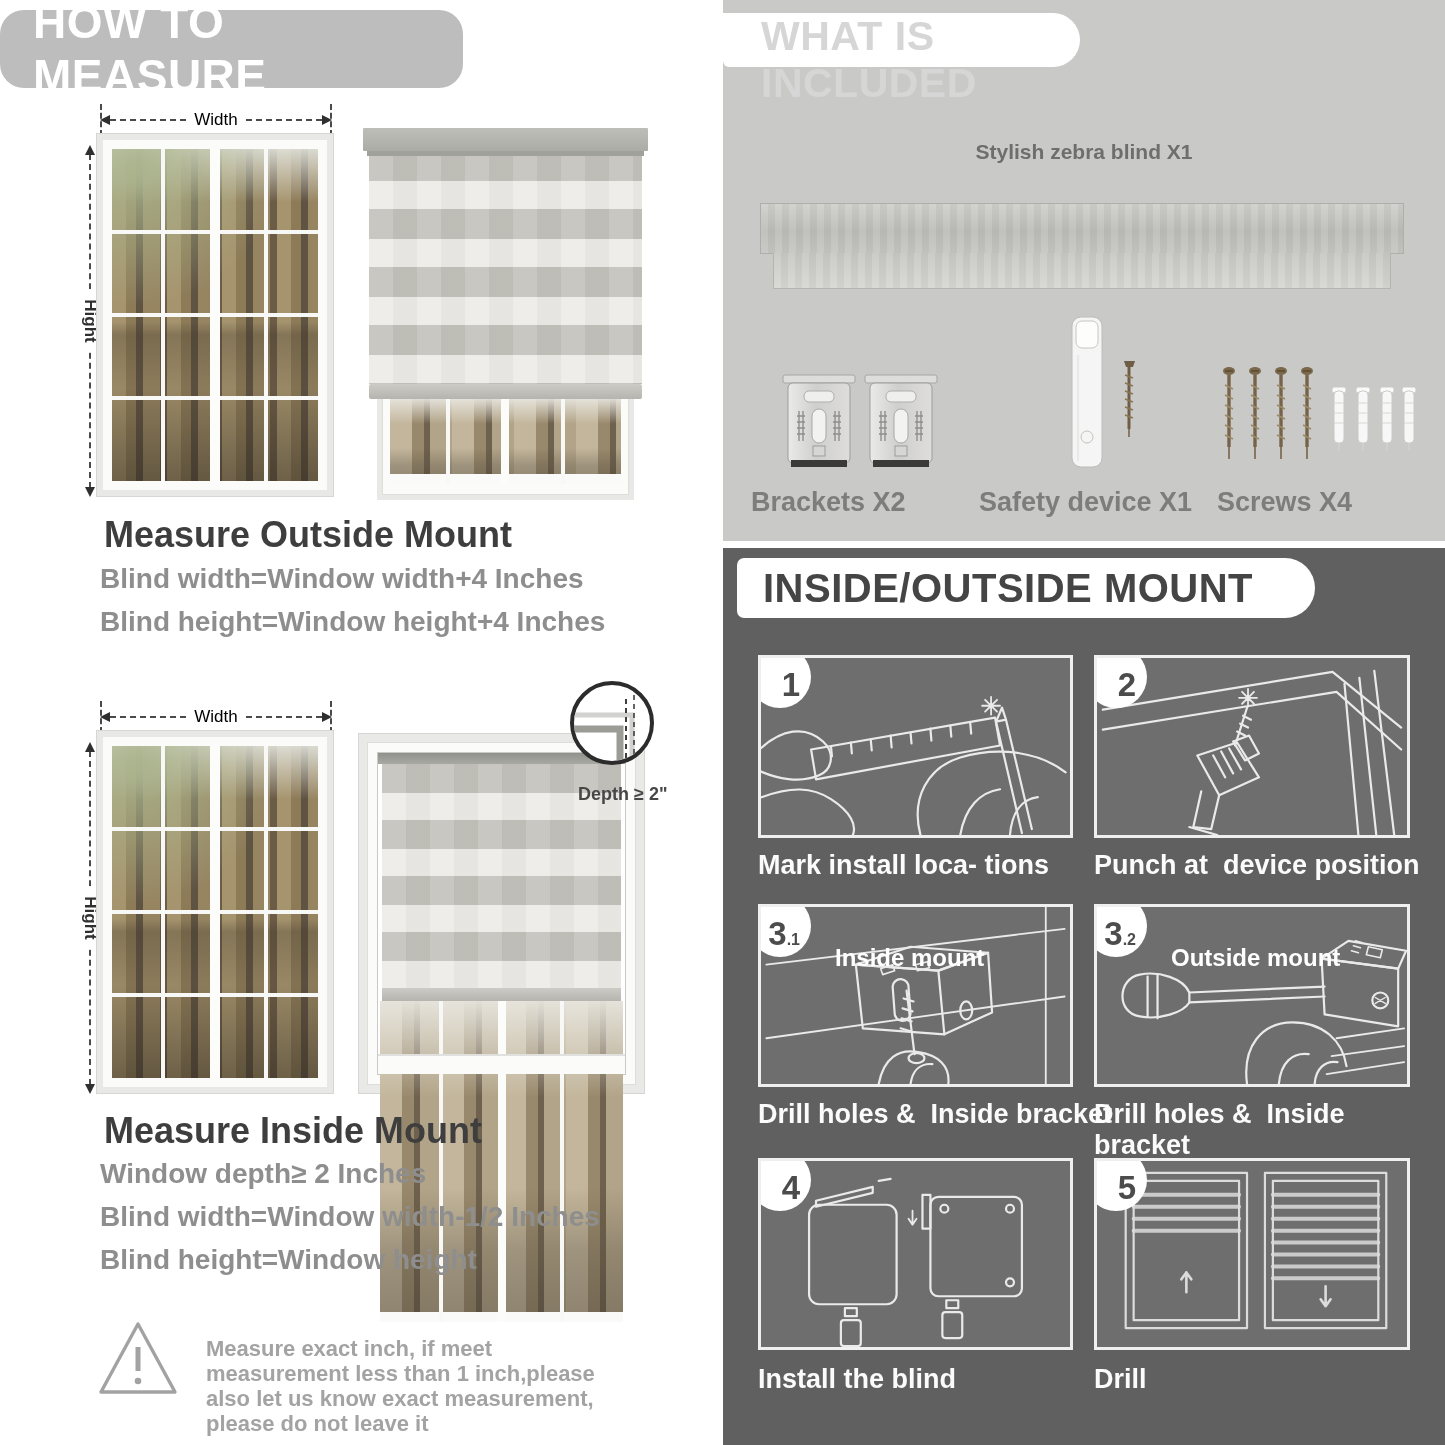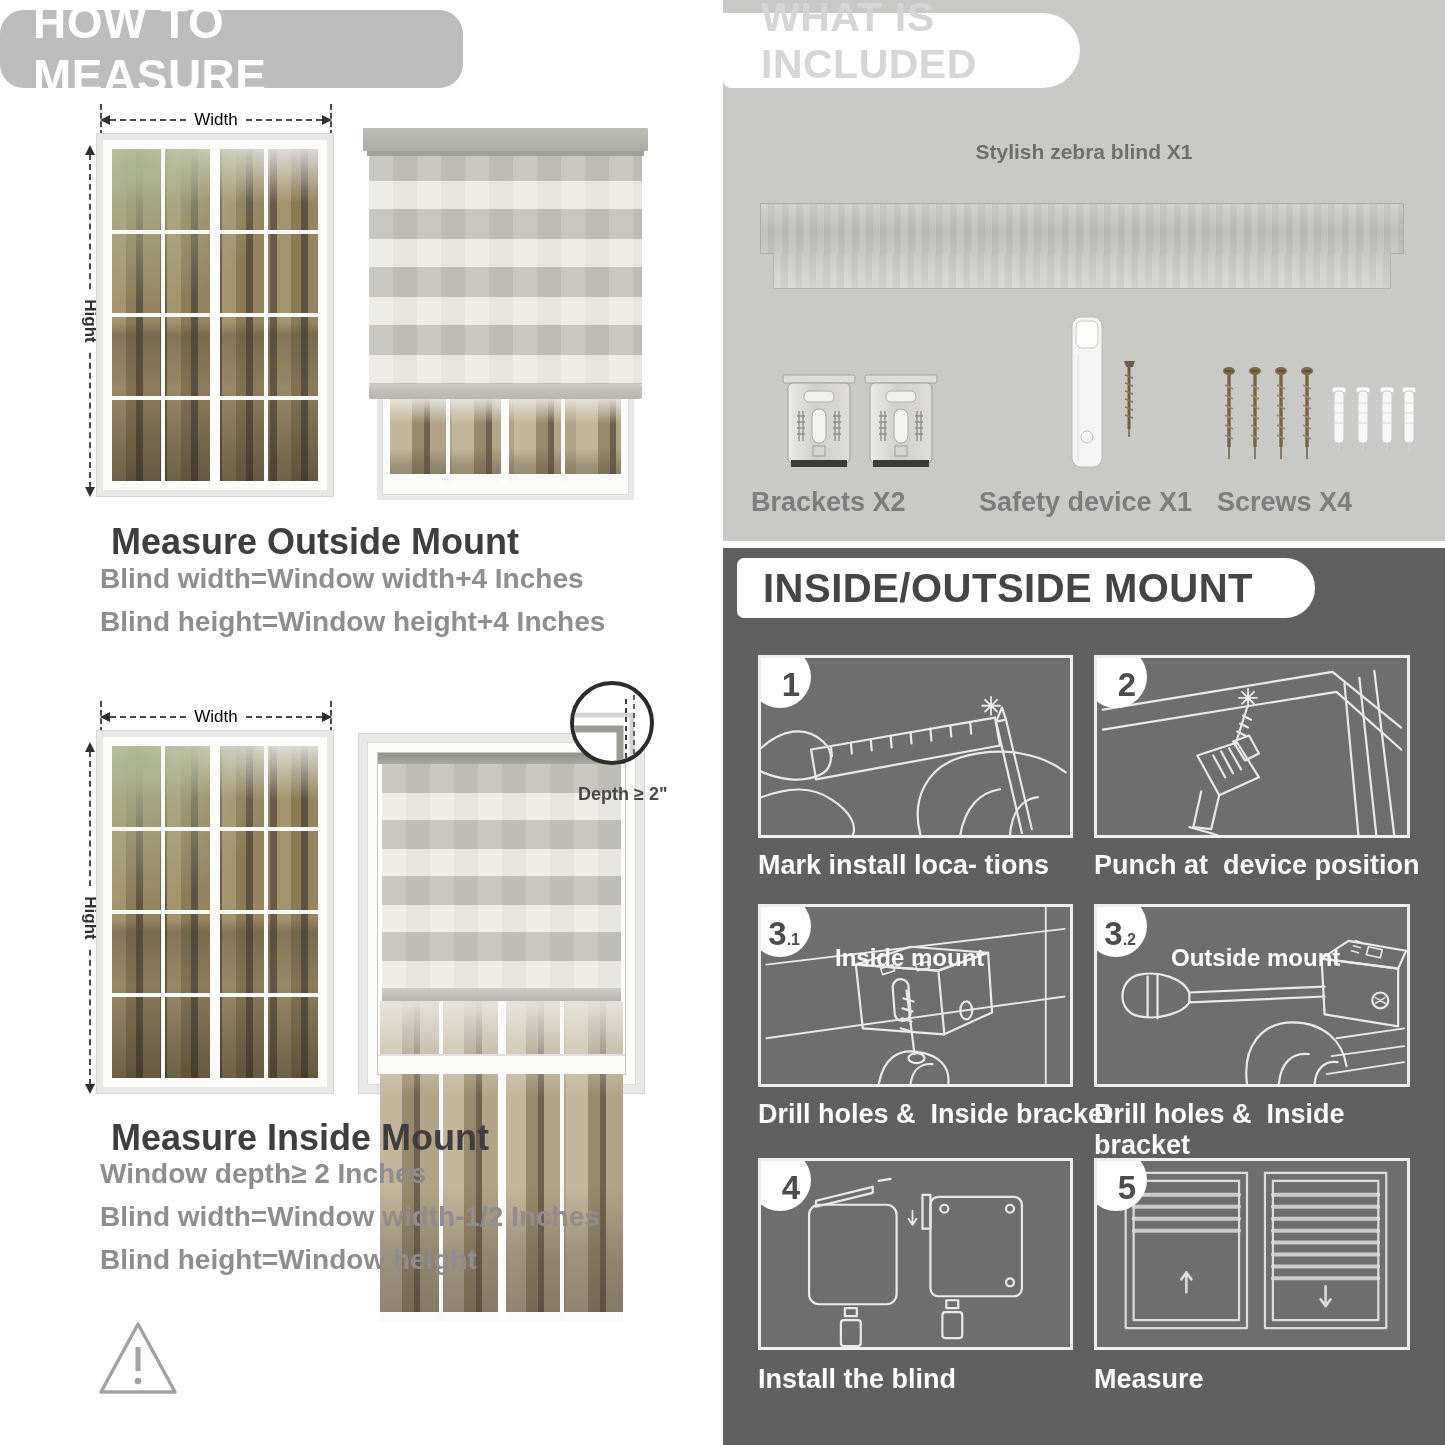--- a/index.html
+++ b/index.html
@@ -80,31 +80,31 @@
   .in-rail{position:absolute;left:4px;right:4px;top:235px;height:13px;background:linear-gradient(180deg,#cccbc6,#b5b4af);}
   .in-glass{position:absolute;left:2px;right:2px;top:248px;bottom:18px;}
   .in-sill{position:absolute;left:0;right:0;bottom:0;height:18px;background:#fbfbfa;border-top:2px solid #e0e0de;}
 
   
   .magnifier{position:absolute;left:570px;top:681px;width:76px;height:76px;border-radius:50%;
      border:4px solid #2c2c2c;background:#fff;overflow:hidden;z-index:6;}
   .depth-label{position:absolute;left:578px;top:784px;width:140px;font-size:18px;font-weight:bold;color:#474747;}
 
   
-  .h2{position:absolute;left:100px;margin:11px;font-size:36px;font-weight:bold;color:#3e3e3e;white-space:nowrap;}
+  .h2{position:absolute;left:100px;margin:4px;font-size:36px;font-weight:bold;color:#3e3e3e;white-space:nowrap;}
   .spec{position:absolute;left:100px;margin:0;font-size:28px;font-weight:bold;color:#8e8e8e;white-space:nowrap;}
 
   
   .warning{position:absolute;left:96px;top:1314px;width:540px;display:flex;gap:26px;align-items:flex-start;}
   .warn-text{font-size:22px;font-weight:600;color:#a3a3a3;line-height:25px;width:428px;white-space:pre-wrap;}
 
   
   .gray-top{position:absolute;left:0;top:0;width:722px;height:541px;background:#c9c9c7;}
-  .hdr-right{position:absolute;left:0;top:13px;width:357px;height:75px;background:#fff;
-     border-radius:0 44px 44px 10px;display:flex;align-items:flex-end;padding-left:38px;box-sizing:border-box;}
+  .hdr-right{position:absolute;left:0;top:13px;width:357px;height:54px;background:#fff;
+     border-radius:0 44px 44px 10px;display:flex;align-items:flex-start;padding-left:38px;box-sizing:border-box;}
   .hdr-right span{font-size:41px;font-weight:bold;color:#d6d6d6;letter-spacing:.5px;}
   .blind-x1{position:absolute;left:0;top:140px;width:100%;text-align:center;font-size:21px;font-weight:bold;color:#6e6e6e;}
   .rail1{position:absolute;left:37px;top:203px;width:642px;height:49px;border:1px solid #aeaeaa;
      background-image:repeating-linear-gradient(90deg, rgba(255,255,255,.06) 0 7px, rgba(0,0,0,.03) 7px 14px),
        linear-gradient(180deg,#cfcfcb 0%,#bdbdb9 55%,#c6c6c2 100%);}
   .rail2{position:absolute;left:50px;top:253px;width:616px;height:35px;border:1px solid #b4b4b0;border-top:none;
      background-image:repeating-linear-gradient(90deg, rgba(255,255,255,.06) 0 7px, rgba(0,0,0,.03) 7px 14px),
        linear-gradient(180deg,#c8c8c4,#d7d7d3);}
   .kit{position:absolute;left:28px;top:333px;width:666px;display:flex;justify-content:space-between;}
   .kit-col{display:flex;flex-direction:column;}
@@ -234,20 +234,21 @@
     <p class="spec" style="top:1158px">Window depth≥ 2 Inches</p>
     <p class="spec" style="top:1201px">Blind width=Window width-1/2 Inches</p>
     <p class="spec" style="top:1244px">Blind height=Window height</p>
 
     <div class="warning">
       <svg width="84" height="88" viewBox="0 0 84 88">
         <path d="M42,10 L79,78 H5 Z" fill="none" stroke="#a2a2a2" stroke-width="3.4" stroke-linejoin="round"></path>
         <line x1="42" y1="33" x2="42" y2="57" stroke="#a2a2a2" stroke-width="5"></line>
         <circle cx="42" cy="67" r="3.3" fill="#a2a2a2"></circle>
       </svg>
+      <p class="warn-text">Measure exact inch, if meet measurement less than 1 inch,please also let us know exact measurement, please do not leave it</p>
     </div>
   </section>
 
   <section class="right-col">
 
     <div class="gray-top">
       <div class="hdr-right">
         <span>WHAT IS INCLUDED</span>
       </div>
       <div class="blind-x1">Stylish zebra blind X1</div>
@@ -445,16 +446,16 @@
           <path d="M89,132 l0,-20 m-5,7 l5,-7 l5,7" stroke-width="2.6"></path>
           <rect x="168" y="12" width="122" height="156"></rect>
           <rect x="176" y="20" width="106" height="140"></rect>
           <path d="M176,34 h106 M176,46 h106 M176,58 h106 M176,70 h106 M176,82 h106 M176,94 h106 M176,106 h106 M176,118 h106" stroke-width="4" opacity="0.85"></path>
           <path d="M229,126 l0,20 m-5,-7 l5,7 l5,-7" stroke-width="2.6"></path>
         </svg>
         <div class="badge">
           <span class="n">5</span>
         </div>
       </div>
-      <p class="caption c6">Measure</p>
+      <p class="caption c6">Drill</p>
     </div>
   </section>
 </div>
 
 </body></html>

